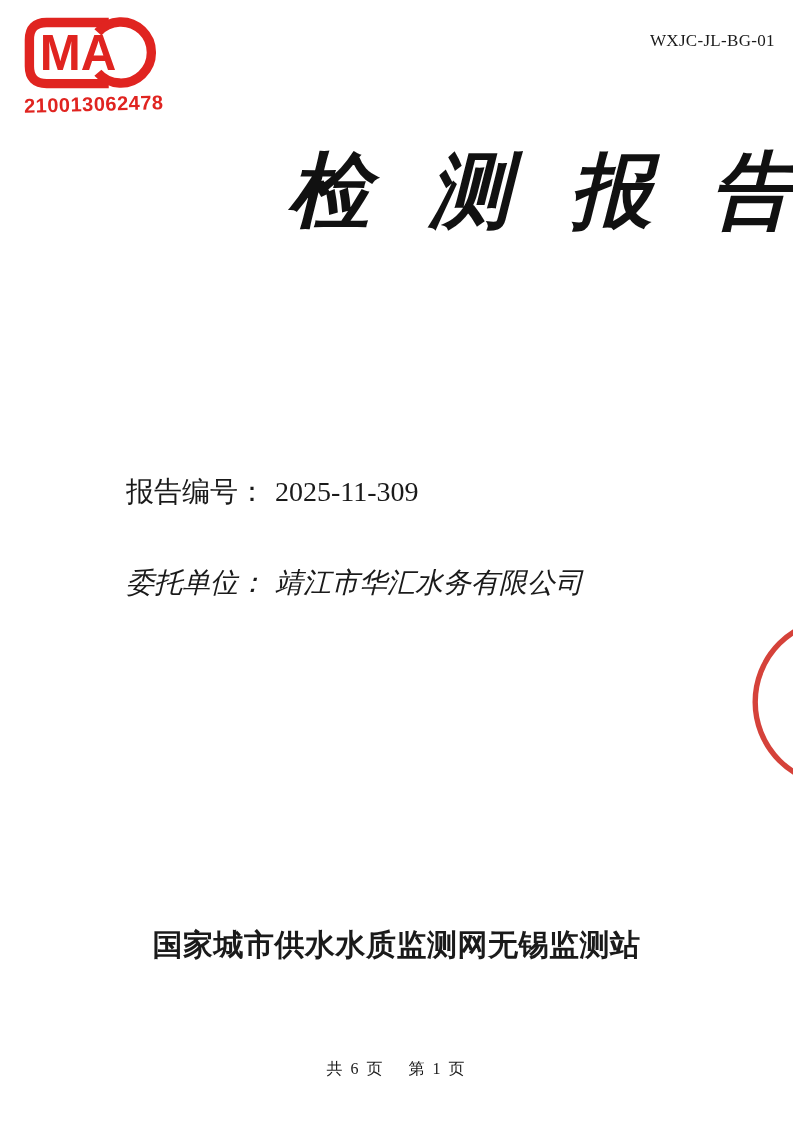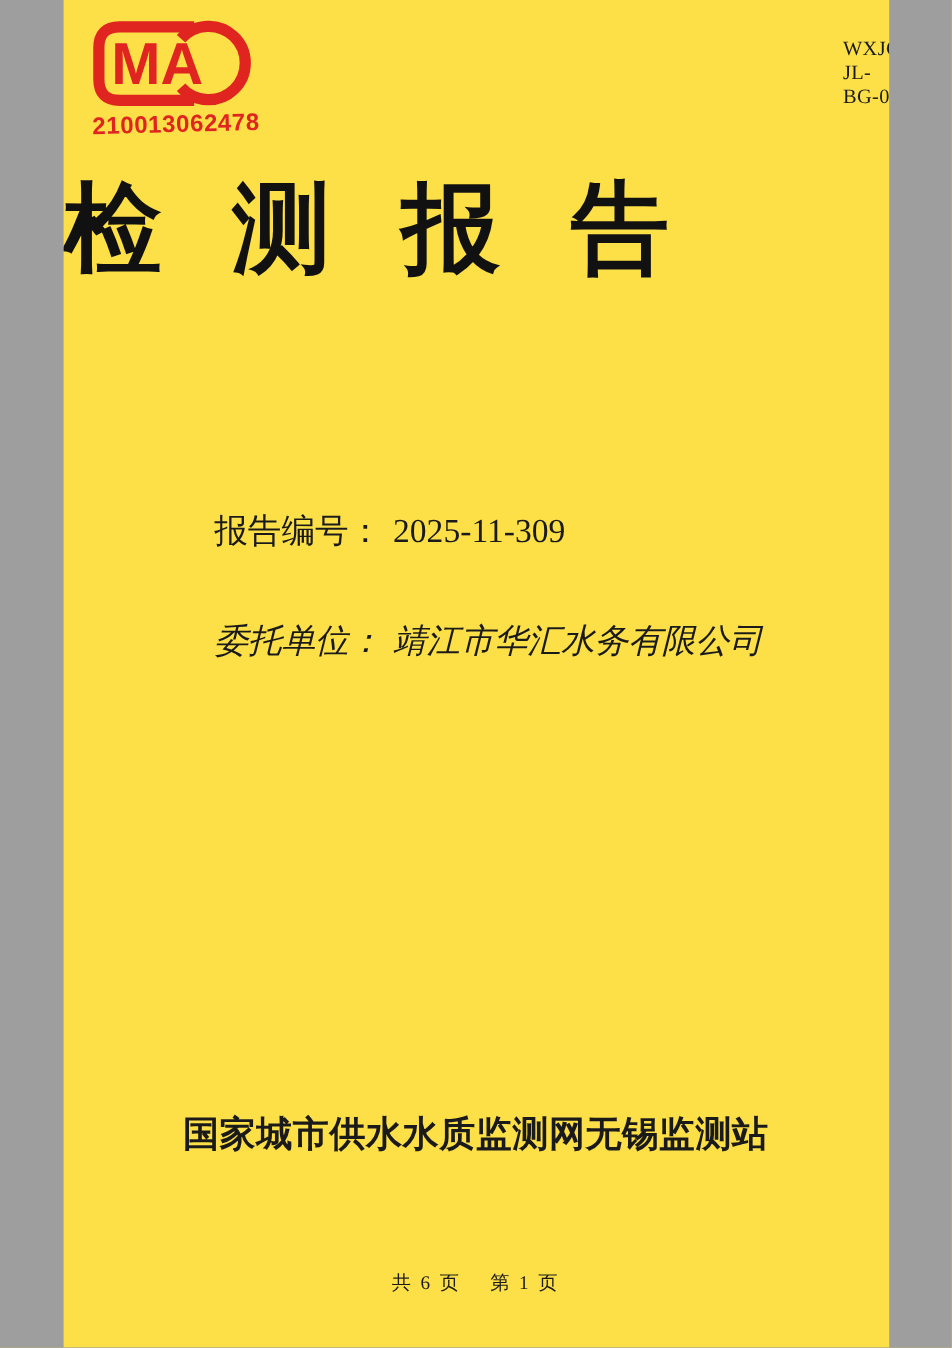--- a/index.html
+++ b/index.html
@@ -1,22 +1,22 @@
 <!DOCTYPE html>
 <html><head>
 <meta charset="utf-8">
 <style>
   * { margin: 0; padding: 0; box-sizing: border-box; }
   html, body { background: #9e9e9e; }
   body { display: flex; justify-content: center; }
   .page {
     position: relative;
-    width: 688px;
+    width: 793px;
     height: 1123px;
-    background: #fde047;
+    background: #ffffff;
     overflow: hidden;
     font-family: "Liberation Serif", "DejaVu Serif", serif;
     color: #1a1a1a;
   }
 
   
   .cma { position: absolute; left: 22px; top: 15px; width: 140px; }
   .cma svg { display: block; }
   .cma-number {
     margin-top: 1px;
@@ -31,31 +31,32 @@
 
   
   .doc-code {
     position: absolute; left: 650px; top: 31px;
     font-size: 17px; letter-spacing: 0.3px;
   }
 
   
   .title {
     position: absolute; left: 0; top: 146px; width: 100%;
-    text-align: left;
+    text-align: right;
     font-family: "Liberation Sans", "DejaVu Sans", sans-serif;
     font-size: 82px; font-weight: 900; color: #111;
     letter-spacing: 0.72em; line-height: 1.1;
     white-space: nowrap;
+    font-style: italic;
   }
   .title .title-inner { margin-right: -0.72em; }
 
   
   .fields { position: absolute; left: 126px; top: 429px; }
-  .field-row { font-size: 28px; line-height: 1.05; white-space: nowrap; }
+  .field-row { font-size: 28px; line-height: 1.05; white-space: nowrap; margin-top: 48px; }
   .field-row + .field-row { margin-top: 45px; }
   .field-row.last { margin-top: 62px; font-style: italic; }
   .field-label { display: inline-block; min-width: 138px; }
   .field-value { display: inline-block; margin-left: 2px; }
 
   
   .seal { position: absolute; left: 748px; top: 612px; width: 180px; height: 180px; }
   .seal svg { display: block; }
 
   

